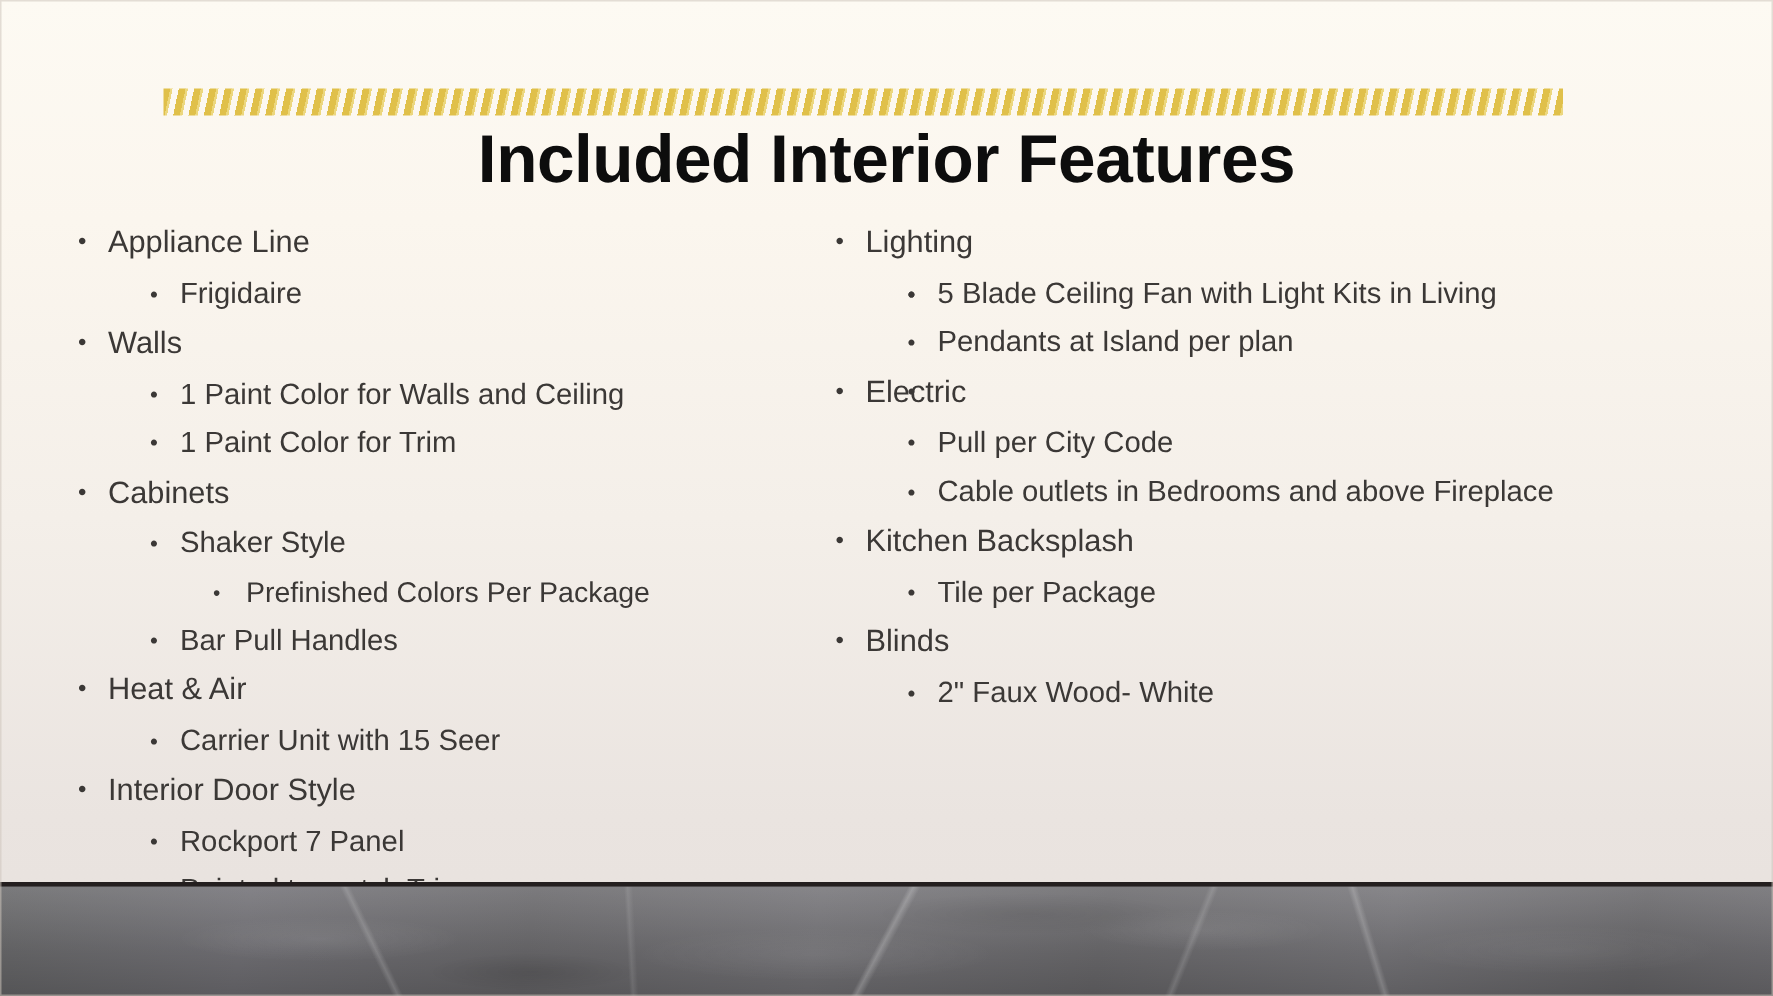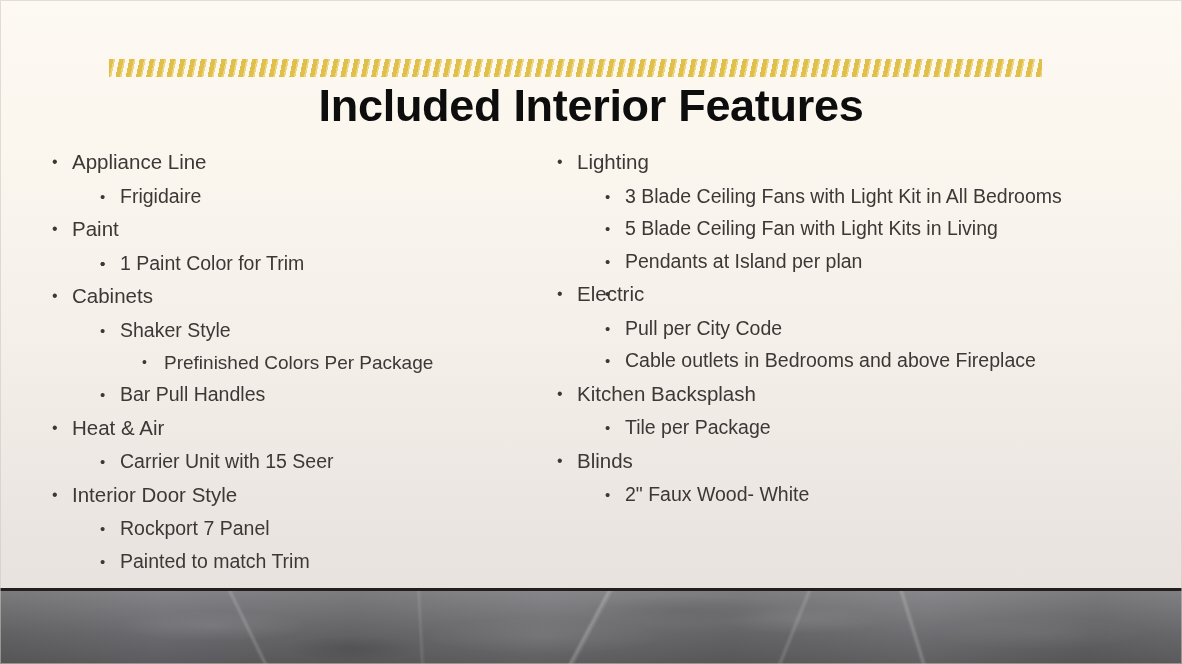--- a/index.html
+++ b/index.html
@@ -197,39 +197,39 @@
   <div class="stripe-bar"></div>
 
   <div class="title">Included Interior Features</div>
 
   <div class="columns">
 
     <div class="col col-left">
       <ul class="lvl">
           <li class="item l1"><span class="bullet">•</span><span class="txt">Appliance Line</span></li>
           <li class="item l2"><span class="bullet">•</span><span class="txt">Frigidaire</span></li>
-          <li class="item l1 topic-gap"><span class="bullet">•</span><span class="txt">Paint</span></li>
-          <li class="item l2"><span class="bullet">•</span></li>
+          <li class="item l1 topic-gap"><span class="bullet">•</span><span class="txt">Walls</span></li>
+          <li class="item l2"><span class="bullet">•</span><span class="txt">1 Paint Color for Walls and Ceiling</span></li>
           <li class="item l2"><span class="bullet">•</span><span class="txt">1 Paint Color for Trim</span></li>
           <li class="item l1 topic-gap"><span class="bullet">•</span><span class="txt">Cabinets</span></li>
           <li class="item l2"><span class="bullet">•</span><span class="txt">Shaker Style</span></li>
           <li class="item l3"><span class="bullet">•</span><span class="txt">Prefinished Colors Per Package</span></li>
           <li class="item l2"><span class="bullet">•</span><span class="txt">Bar Pull Handles</span></li>
           <li class="item l1 topic-gap"><span class="bullet">•</span><span class="txt">Heat &amp; Air</span></li>
           <li class="item l2"><span class="bullet">•</span><span class="txt">Carrier Unit with 15 Seer</span></li>
           <li class="item l1 topic-gap"><span class="bullet">•</span><span class="txt">Interior Door Style</span></li>
           <li class="item l2"><span class="bullet">•</span><span class="txt">Rockport 7 Panel</span></li>
           <li class="item l2"><span class="bullet">•</span><span class="txt">Painted to match Trim</span></li>
         </ul>
     </div>
 
     <div class="col col-right">
       <ul class="lvl">
           <li class="item l1"><span class="bullet">•</span><span class="txt">Lighting</span></li>
-          <li class="item l2"><span class="bullet">•</span><span class="txt">3 Blade Ceiling Fans with Light Kit in All Bedrooms</span></li>
+          <li class="item l2"><span class="bullet">•</span></li>
           <li class="item l2"><span class="bullet">•</span><span class="txt">5 Blade Ceiling Fan with Light Kits in Living</span></li>
           <li class="item l2"><span class="bullet">•</span><span class="txt">Pendants at Island per plan</span></li>
           <li class="item l2"><span class="bullet">•</span></li>
           <li class="item l1 topic-gap"><span class="bullet">•</span><span class="txt">Electric</span></li>
           <li class="item l2"><span class="bullet">•</span><span class="txt">Pull per City Code</span></li>
           <li class="item l2"><span class="bullet">•</span><span class="txt">Cable outlets in Bedrooms and above Fireplace</span></li>
           <li class="item l1 topic-gap"><span class="bullet">•</span><span class="txt">Kitchen Backsplash</span></li>
           <li class="item l2"><span class="bullet">•</span><span class="txt">Tile per Package</span></li>
           <li class="item l1 topic-gap"><span class="bullet">•</span><span class="txt">Blinds</span></li>
           <li class="item l2"><span class="bullet">•</span><span class="txt">2" Faux Wood- White</span></li>

